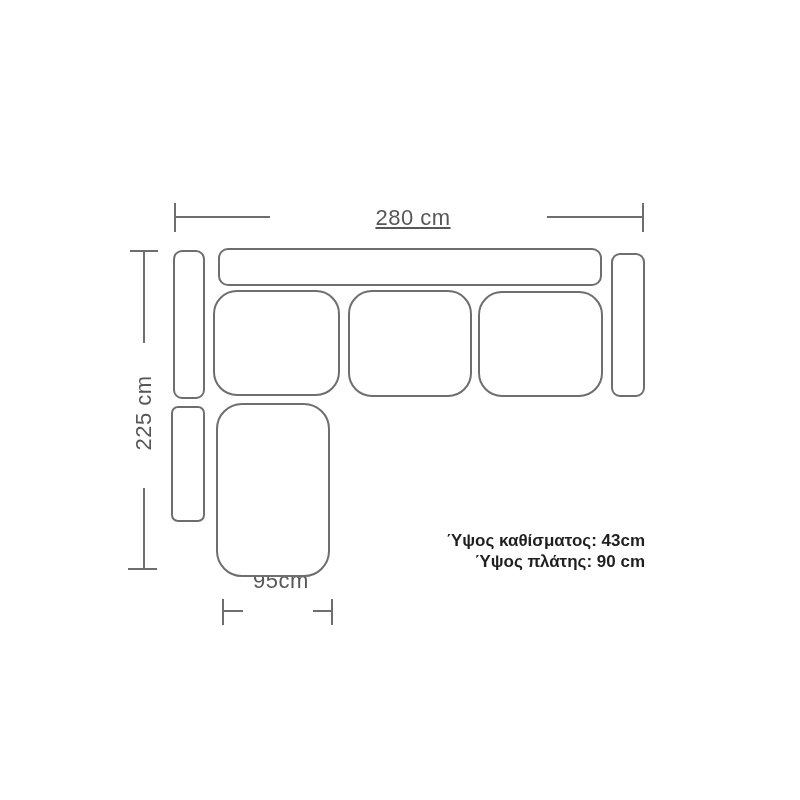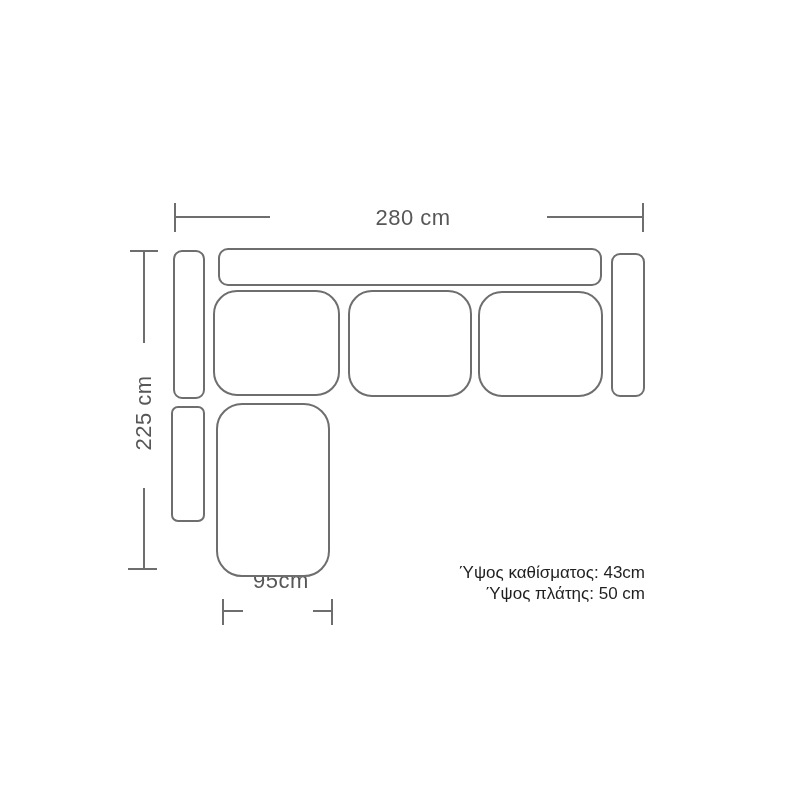--- a/index.html
+++ b/index.html
@@ -35,35 +35,34 @@
     transform: translate(-50%, -50%) rotate(-90deg);
     transform-origin: center;
   }
   .notes {
     position: absolute;
     right: 155px;
     top: 530px;
     text-align: right;
     color: var(--note-text, #1f1f1f);
     font-size: 17px;
-    font-weight: 400;
+    font-weight: 700;
     line-height: 21px;
     white-space: nowrap;
-    margin-top: 32px;
   }
 </style>
 </head>
 <body>
 
 <div class="canvas">
 
   <div>
     <div class="vline" style="left:174px; top:203px; height:29px;"></div>
     <div class="hline" style="left:175px; top:216px; width:95px;"></div>
-    <div class="dim-label" style="left:363px; top:205px; width:100px;">280 cm</div>
+    <div class="dim-label" style="left:363px; top:205px; width:100px;text-decoration:underline;">280 cm</div>
     <div class="hline" style="left:547px; top:216px; width:95px;"></div>
     <div class="vline" style="left:642px; top:203px; height:29px;"></div>
   </div>
 
   <div>
     <div class="hline" style="left:130px; top:250px; width:28px;"></div>
     <div class="vline" style="left:143px; top:251px; height:92px;"></div>
     <div class="dim-label rot" style="left:144px; top:413px;">225 cm</div>
     <div class="vline" style="left:143px; top:488px; height:82px;"></div>
     <div class="hline" style="left:128px; top:568px; width:29px;"></div>
@@ -83,16 +82,16 @@
     <div class="piece" style="left:171px; top:406px; width:34px; height:116px; border-radius:7px;"></div>
     <div class="piece" style="left:213px; top:290px; width:127px; height:106px; border-radius:24px;"></div>
     <div class="piece" style="left:348px; top:290px; width:124px; height:107px; border-radius:24px;"></div>
     <div class="piece" style="left:478px; top:291px; width:125px; height:106px; border-radius:24px;"></div>
     <div class="piece" style="left:611px; top:253px; width:34px; height:144px; border-radius:9px;"></div>
     <div class="piece" style="left:216px; top:403px; width:114px; height:174px; border-radius:26px;"></div>
   </div>
 
   <div class="notes">
     <div>Ύψος καθίσματος: 43cm</div>
-    <div>Ύψος πλάτης: 50 cm</div>
+    <div>Ύψος πλάτης: 90 cm</div>
   </div>
 
 </div>
 
 </body></html>

